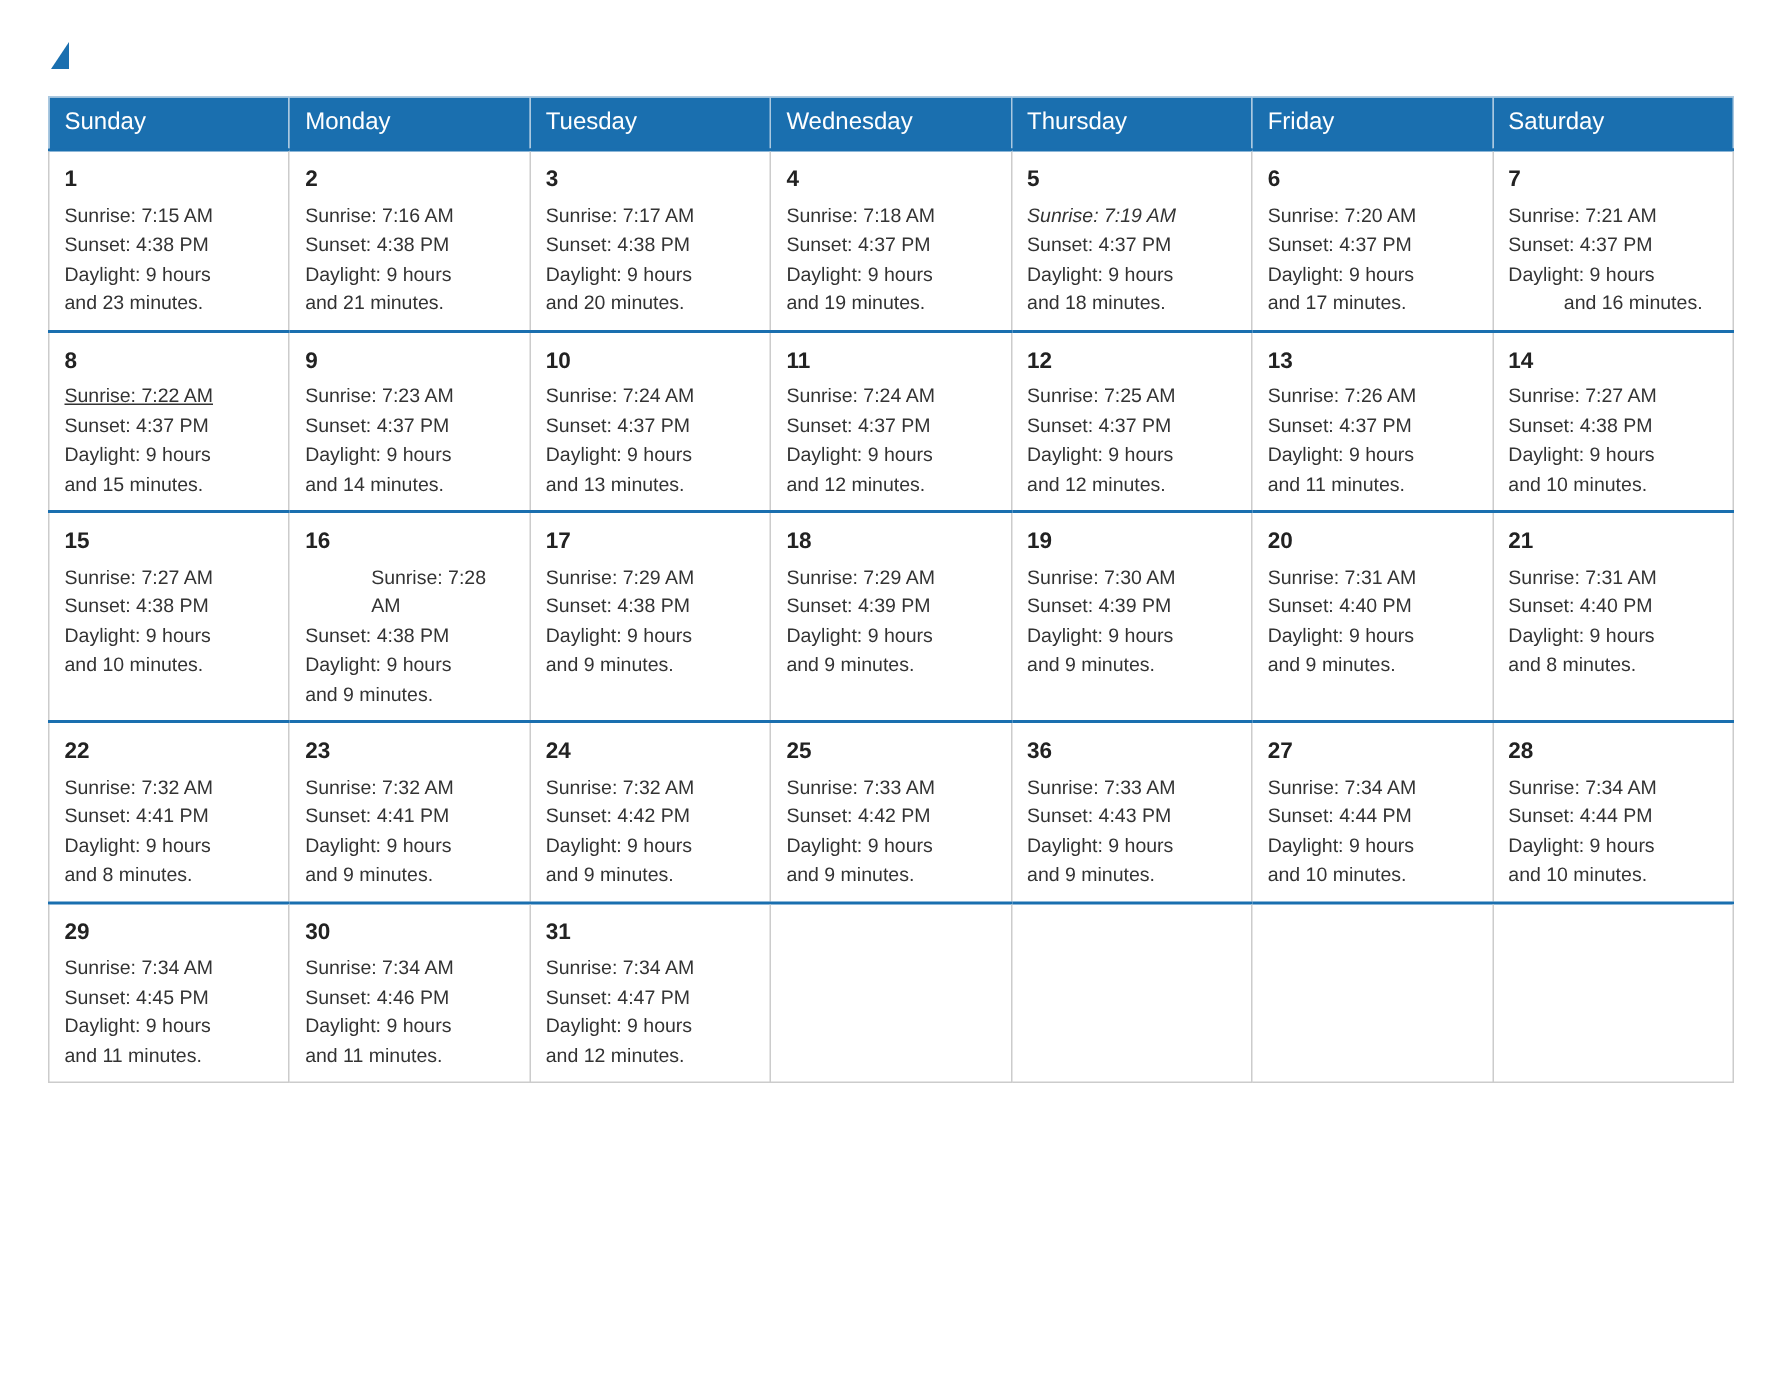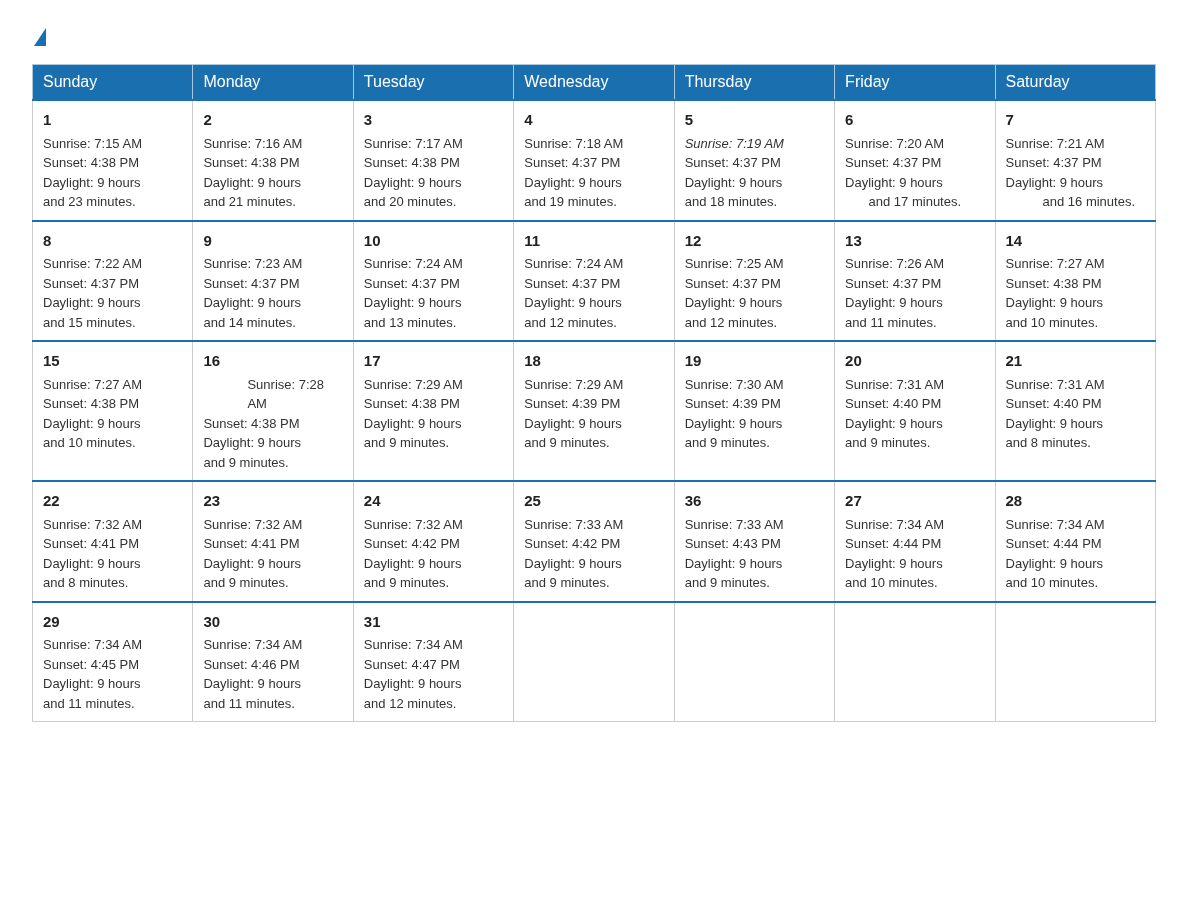--- a/index.html
+++ b/index.html
@@ -180,38 +180,38 @@
             <span style="display: block;">Daylight: 9 hours</span>
             <span style="display: block;">and 18 minutes.</span>
           </div>
         </td>
         <td>
           <span class="day-number">6</span>
           <div class="day-info">
             <span style="display: block;">Sunrise: 7:20 AM</span>
             <span style="display: block;">Sunset: 4:37 PM</span>
             <span style="display: block;">Daylight: 9 hours</span>
-            <span style="display: block; text-align: center;">and 17 minutes.</span>
+            <span style="display: block;">and 17 minutes.</span>
           </div>
         </td>
         <td>
           <span class="day-number">7</span>
           <div class="day-info">
             <span style="display: block;">Sunrise: 7:21 AM</span>
             <span style="display: block;">Sunset: 4:37 PM</span>
             <span style="display: block;">Daylight: 9 hours</span>
             <span style="display: block; margin-left: 37px;">and 16 minutes.</span>
           </div>
         </td>
       </tr>
       <tr class="week-row">
         <td>
           <span class="day-number">8</span>
           <div class="day-info">
-            <span style="display: block;">Sunrise: 7:22 AM</span>
+            <span style="display: block; text-decoration: underline;">Sunrise: 7:22 AM</span>
             <span style="display: block;">Sunset: 4:37 PM</span>
             <span style="display: block;">Daylight: 9 hours</span>
             <span style="display: block;">and 15 minutes.</span>
           </div>
         </td>
         <td>
           <span class="day-number">9</span>
           <div class="day-info">
             <span style="display: block;">Sunrise: 7:23 AM</span>
             <span style="display: block;">Sunset: 4:37 PM</span>

